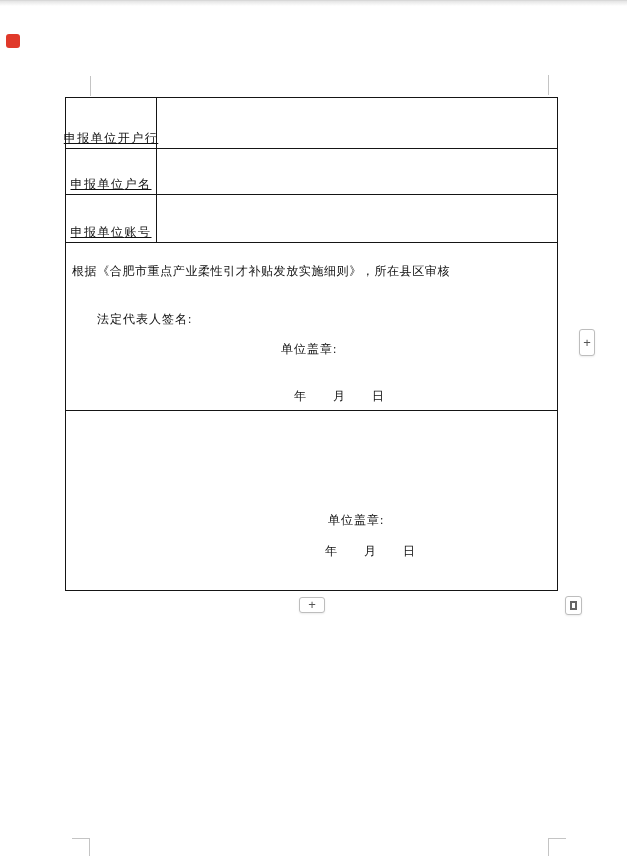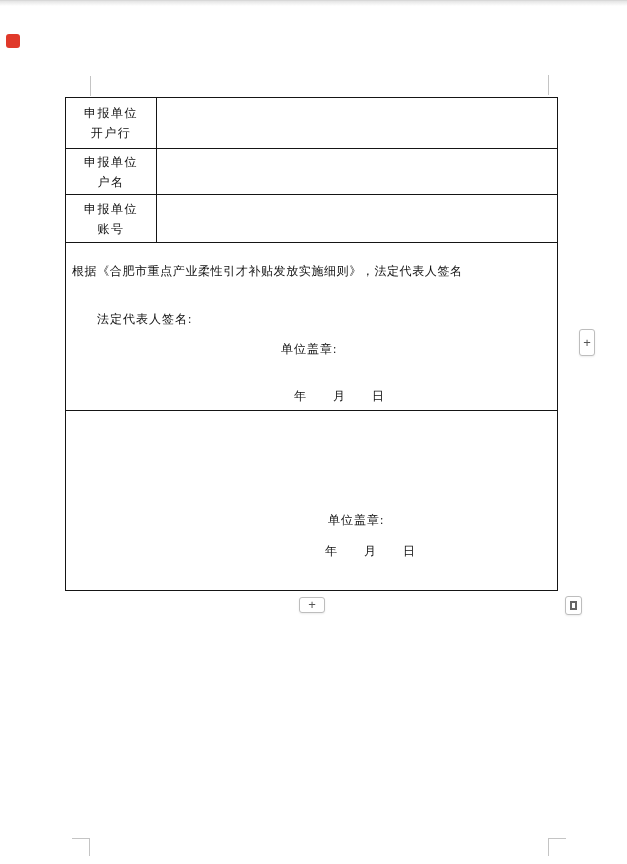--- a/index.html
+++ b/index.html
@@ -24,22 +24,22 @@
   .mark-bl{left:72px;border-right:1px solid #c4c4c4;}
   .mark-br{left:548px;border-left:1px solid #c4c4c4;}
 
   
   .form-table{position:absolute;left:65px;top:97px;width:491px;
     border:1px solid #151515;background:#fff;}
   .t-row{display:flex;border-top:1px solid #151515;box-sizing:border-box;}
   .t-row:first-child{border-top:none;}
   .r1{height:50px;} .r2{height:46px;} .r3{height:48px;} .r4{height:168px;} .r5{height:180px;}
   .label-cell{width:91px;flex:0 0 91px;border-right:1px solid #151515;box-sizing:border-box;
-    display:flex;flex-direction:column;align-items:center;justify-content:center;
-    font-size:12px;line-height:20px;letter-spacing:1.5px;text-align:center;}
+    display:flex;flex-direction:row;align-items:flex-end;justify-content:center;
+    font-size:12px;line-height:20px;letter-spacing:1.5px;text-align:center;text-decoration:underline;}
   .label-cell .lbl-line{white-space:nowrap;}
   .content-cell{flex:1 1 auto;box-sizing:border-box;position:relative;}
   .opinion-cell{padding:18px 2px 0 6px;font-size:12px;line-height:20px;}
   .opinion-body div{white-space:nowrap;letter-spacing:0.6px;}
   .signer-line{margin-top:28px;padding-left:25px;letter-spacing:1px;}
   .seal-line-4{margin-top:10px;margin-left:209px;letter-spacing:1px;}
   .date-line-4{margin-top:27px;margin-left:222px;letter-spacing:1px;}
   .review-cell{padding:99px 0 0 0;font-size:12px;line-height:20px;}
   .seal-line-5{margin-left:262px;letter-spacing:1px;}
   .date-line-5{margin-top:11px;margin-left:259px;letter-spacing:1px;}
@@ -90,21 +90,21 @@
     <div class="label-cell">
       <span class="lbl-line">申报单位</span>
       <span class="lbl-line">账号</span>
     </div>
     <div class="content-cell"></div>
   </div>
 
   <div class="t-row r4">
     <div class="content-cell opinion-cell">
       <div class="opinion-body">
-        <div>根据《合肥市重点产业柔性引才补贴发放实施细则》，法定代表人签名</div>
+        <div>根据《合肥市重点产业柔性引才补贴发放实施细则》，所在县区审核</div>
       </div>
       <div class="signer-line">法定代表人签名:</div>
       <div class="seal-line-4">单位盖章:</div>
       <div class="date-line-4">年　　月　　日</div>
     </div>
   </div>
 
   <div class="t-row r5">
     <div class="content-cell review-cell">
       <div class="seal-line-5">单位盖章:</div>

